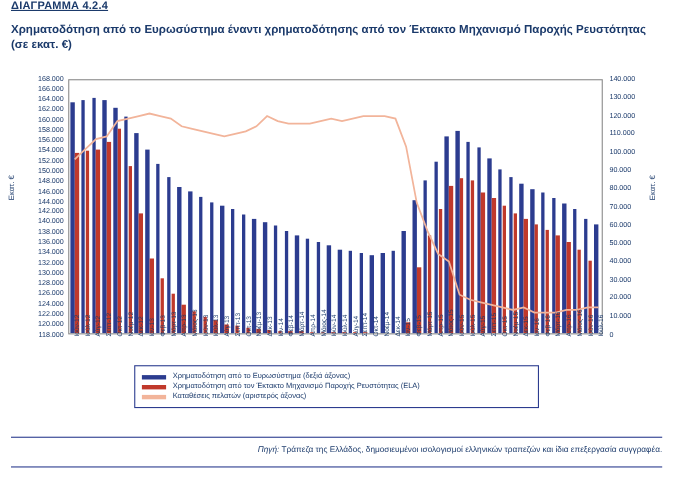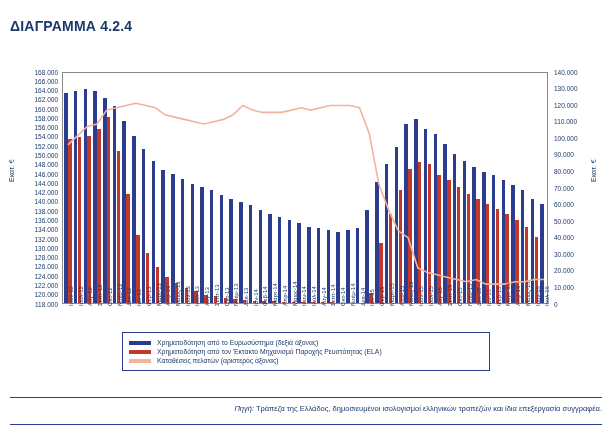--- a/index.html
+++ b/index.html
@@ -6,23 +6,24 @@
   body{
     width:613px;height:443px;
     background:#ffffff;
     font-family:"Liberation Sans", sans-serif;
     color:#1b3a6b;
     overflow:hidden;
   }
   .page{position:relative;width:613px;height:443px;}
 
   .fig-num{
-    position:absolute;left:10px;top:18px;
-    font-size:14px;font-weight:bold;color:#1b3a6b;
+    position:absolute;left:10px;top:0;
+    font-size:10px;font-weight:bold;color:#1b3a6b;
     letter-spacing:.2px;
+    text-decoration:underline;
   }
   .fig-title{
     position:absolute;left:10px;top:20px;width:592px;
     font-size:10.5px;font-weight:bold;color:#1b3a6b;
     line-height:14px;
   }
 
   .chart-box{
     position:absolute;left:10px;top:62px;
     width:592px;height:262px;
@@ -117,20 +118,21 @@
     position:absolute;left:10px;top:424px;width:592px;height:1px;background:#2c3c8f;
   }
   svg.line-layer{position:absolute;left:0;top:0;width:486px;height:232px;}
 </style>
 </head>
 <body>
 
 <div class="page">
 
   <div class="fig-num">ΔΙΑΓΡΑΜΜΑ 4.2.4</div>
+  <div class="fig-title">Χρηματοδότηση από το Ευρωσύστημα έναντι χρηματοδότησης από τον Έκτακτο Μηχανισμό Παροχής Ρευστότητας (σε εκατ. €)</div>
 
   <div class="chart-box">
     <div class="axis-label-left">Εκατ. €</div>
     <div class="axis-label-right">Εκατ. €</div>
 
     <div class="yaxis-left" id="yaxis-left">
         <div class="ytick left" style="top: -3.5px;">168.000</div>
         <div class="ytick left" style="top: 5.78px;">166.000</div>
         <div class="ytick left" style="top: 15.06px;">164.000</div>
         <div class="ytick left" style="top: 24.34px;">162.000</div>

